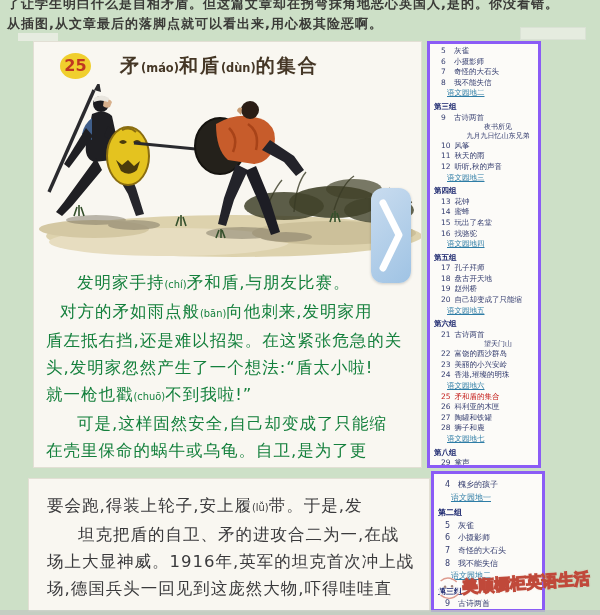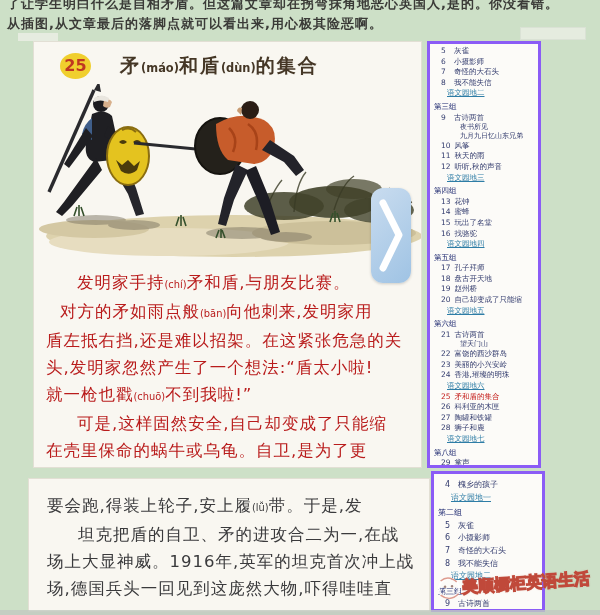--- a/index.html
+++ b/index.html
@@ -22,43 +22,43 @@
   .page2 { left:28px; top:478px; width:402px; height:134px; }
 
   .title-row { position:absolute; top:11px; left:26px; white-space:nowrap; }
   .badge { display:inline-block; width:31px; height:26px; background:#f0cf2e; border-radius:50%;
     color:#bf3722; font-weight:bold; font-size:16px; text-align:center; line-height:26px; vertical-align:middle; }
   .lesson-title { margin-left:24px; font-size:19px; font-weight:bold; color:#453726; letter-spacing:2px; vertical-align:middle; }
   .py { font-size:0.6em; letter-spacing:0; }
 
   .illo { position:absolute; left:0; top:42px; width:389px; height:184px; }
 
-  .bodytext { position:absolute; left:12px; top:227px; width:370px; color:#b91c1c;
+  .bodytext { position:absolute; left:12px; top:227px; width:370px; color:#15803d;
     font-size:16.5px; line-height:27px; letter-spacing:1px; }
   .bodytext2 { position:relative; padding:13px 6px 0 18px; color:#3a3a3c;
     font-size:16.5px; line-height:27px; letter-spacing:1px; }
   .line { white-space:nowrap; }
   .line.ind1 { padding-left:14px; } .line.ind2 { padding-left:31px; }
 
   
   .chev { position:absolute; left:371px; top:188px; width:40px; height:95px; border:none;
     border-radius:12px; background:linear-gradient(135deg,#c9dcef,#9fc3e4); box-shadow:0 1px 3px rgba(0,0,0,.18);
     cursor:pointer; padding:0; }
 
   
   .toc { position:absolute; background:#fcfbf8; border:3px solid #8b5cf6; overflow:hidden; }
   .toc1 { left:427px; top:41px; width:114px; height:427px; padding:2px 2px 0 4px; }
   .toc2 { left:431px; top:471px; width:114px; height:141px; padding:5px 2px 0 4px; }
   .t-row { white-space:nowrap; overflow:hidden; cursor:pointer; }
   .toc1 .t-row { font-size:7.5px; line-height:10.6px; }
   .toc2 .t-row { font-size:8px;   line-height:12.6px; }
   .t-item, .t-sub { color:#333c6e; }
   .t-item { padding-left:7px; }
-  .t-sub  { padding-left:26px; font-size:7px !important; line-height:8.8px !important; }
-  .t-header { color:#16226b; font-weight:normal; margin-top:3px; cursor:default; }
+  .t-sub  { padding-left:26px; font-size:7px !important; line-height:8.8px !important;text-align:center; }
+  .t-header { color:#16226b; font-weight:bold; margin-top:3px; cursor:default; }
   .t-link { color:#2e7da6; text-decoration:underline; padding-left:13px; }
   .t-current { color:#c5201d; padding-left:7px; }
   .t-row .num { display:inline-block; min-width:9px; margin-right:4px; }
 
   
   .watermark { position:absolute; left:436px; top:568px; transform:rotate(-4deg);
     display:flex; align-items:center; z-index:6; }
   .wm-text { font-size:16px; font-weight:bold; white-space:nowrap;
     color:rgba(255,255,255,0.88); -webkit-text-stroke:1.2px #c0493a;
     text-shadow:0 0 2px rgba(185,70,50,.45); letter-spacing:0px; }

